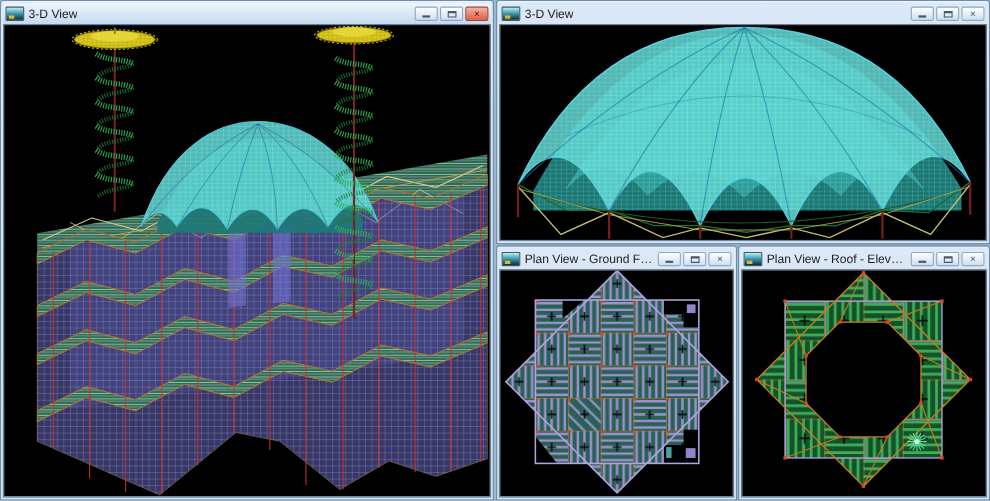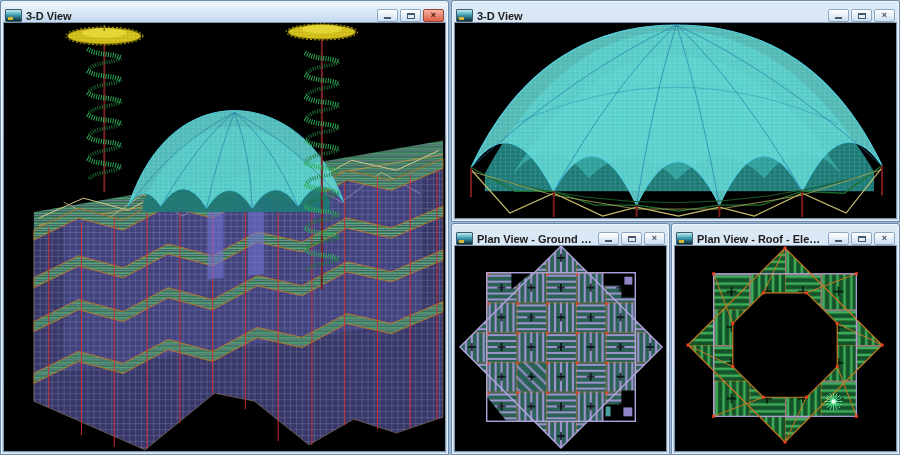--- a/index.html
+++ b/index.html
@@ -1,19 +1,19 @@
 <!DOCTYPE html>
 <html><head>
 <meta charset="utf-8">
 <style>
   html,body{margin:0;padding:0;background:#9db8d2;font-family:"Liberation Sans",sans-serif;}
   #screen{position:relative;width:900px;height:455px;background:#9db8d2;overflow:hidden;}
   .window{position:absolute;box-sizing:border-box;border:1px solid #6d8cab;background:linear-gradient(#dce9f6,#bfd4ea);
           padding:2px;border-radius:3px 3px 0 0;display:flex;flex-direction:column;box-shadow:inset 0 0 0 1px rgba(255,255,255,.6);}
-  .titlebar{height:19px;display:flex;align-items:flex-end;gap:4px;padding:0 2px;flex:0 0 auto;font-weight:bold;}
+  .titlebar{height:19px;display:flex;align-items:center;gap:4px;padding:0 2px;flex:0 0 auto;}
   .titlebar.active{background:linear-gradient(#eef6fd,#c3d9ef);border-radius:2px;}
   .title-text{font-size:11px;color:#1c1c1c;white-space:nowrap;overflow:hidden;text-overflow:ellipsis;}
   .win-icon{width:15px;height:11px;flex:0 0 auto;border:1px solid #3d5a68;border-radius:1px;
             background:linear-gradient(180deg,#c2ecf2 0%,#3fa0b4 45%,#0e2b36 100%);position:relative;}
   .win-icon::after{content:"";position:absolute;left:2px;bottom:1px;width:5px;height:3px;background:#d8b832;}
   .winbtns{margin-left:auto;display:flex;gap:2px;}
   .winbtn{width:21px;height:13px;box-sizing:border-box;border:1px solid #8fa9c4;border-radius:2px;
           background:linear-gradient(#ffffff,#cfdef0);display:flex;align-items:center;justify-content:center;
           font-size:9px;line-height:1;color:#40505f;cursor:default;}
   .winbtn.close-red{background:linear-gradient(#f5b2a2,#df6046);border-color:#9c4432;color:#4a0e04;}

